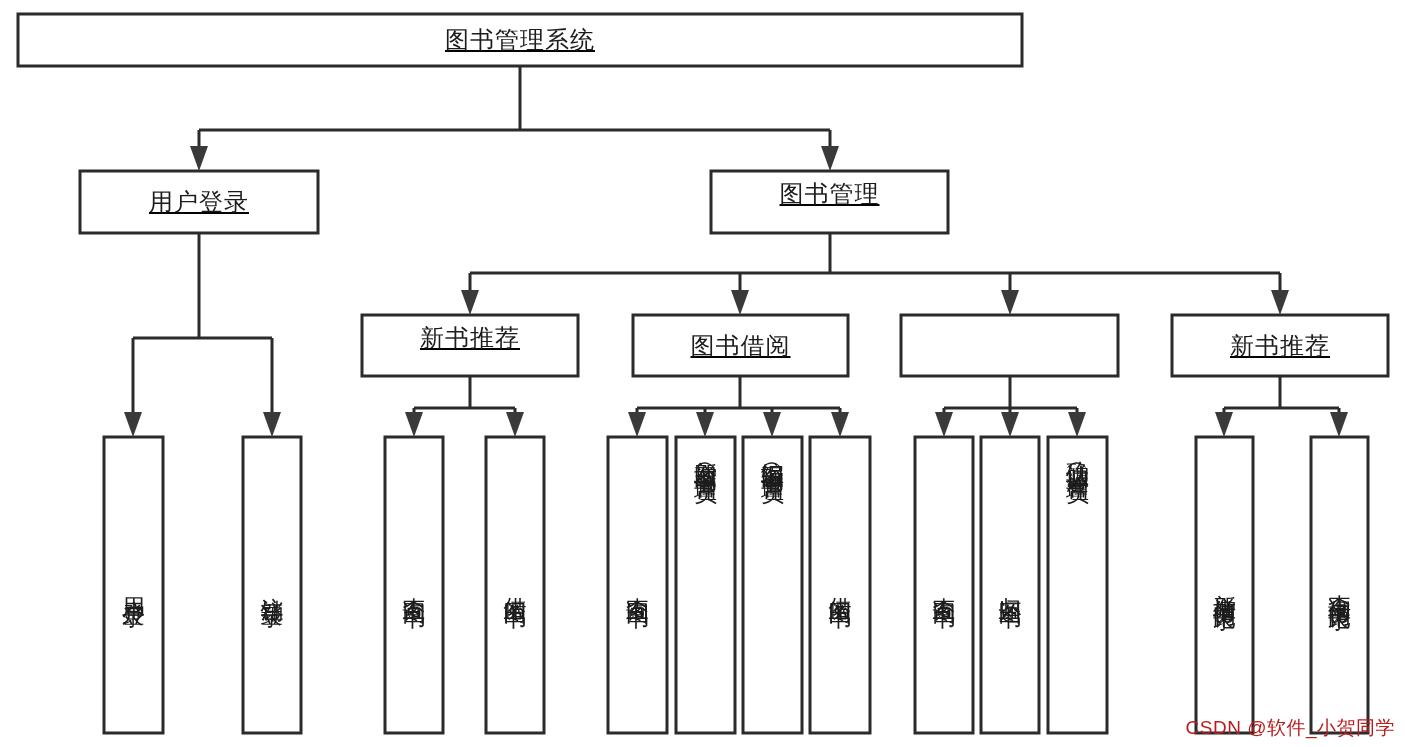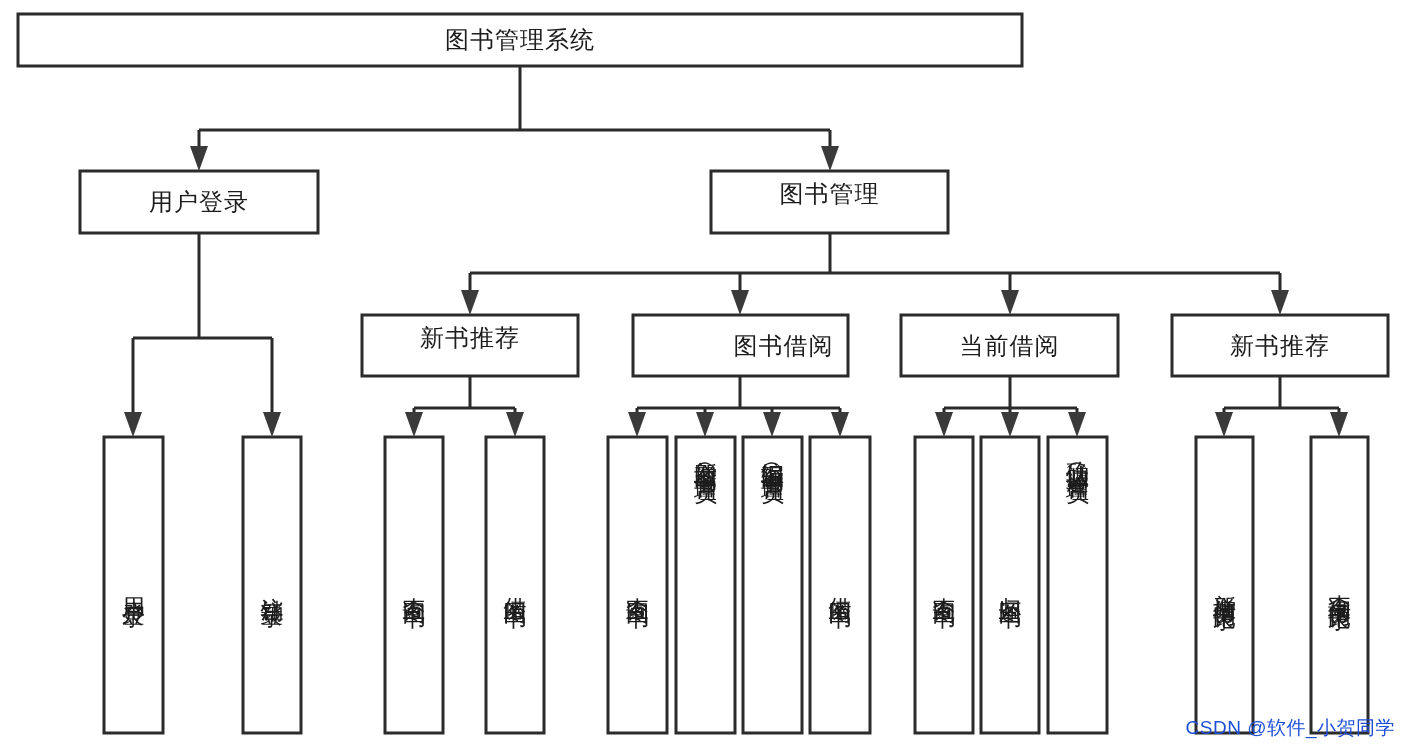--- a/index.html
+++ b/index.html
@@ -60,35 +60,36 @@
     color: #1c1c1c;
     letter-spacing: 3px;
     white-space: nowrap;
   }
   .horiz-label-wrap {
     position: absolute;
     display: flex;
     align-items: center;
     justify-content: center;
     pointer-events: none;
+    text-decoration: underline;
   }
   .horiz-text {
     font-family: "Liberation Sans", "DejaVu Sans", sans-serif;
     font-size: 24px;
     color: #1c1c1c;
     letter-spacing: 1px;
     white-space: nowrap;
   }
   #watermark {
     position: absolute;
     right: 10px;
     bottom: 6px;
     font-family: "Liberation Sans", "DejaVu Sans", sans-serif;
     font-size: 19px;
-    color: #1d4ed8;
+    color: #b91c1c;
     letter-spacing: 0.5px;
     white-space: nowrap;
     pointer-events: none;
   }
 </style>
 </head>
 <body>
 
 <div id="diagram-root">
 
@@ -192,27 +193,24 @@
   </div>
 
   <div class="horiz-label-wrap" style="left:711px; top:171px; width:237px; height:46px;">
     <span class="horiz-text">图书管理</span>
   </div>
 
   <div class="horiz-label-wrap" style="left:362px; top:315px; width:216px; height:45px;">
     <span class="horiz-text">新书推荐</span>
   </div>
 
-  <div class="horiz-label-wrap" style="left:633px; top:315px; width:215px; height:61px;padding-left:43px;">
+  <div class="horiz-label-wrap" style="left:633px; top:315px; width:215px; height:61px;">
     <span class="horiz-text">图书借阅</span>
   </div>
 
-  <div class="horiz-label-wrap" style="left:901px; top:315px; width:217px; height:61px;">
-    <span class="horiz-text">当前借阅</span>
-  </div>
 
   <div class="horiz-label-wrap" style="left:1172px; top:315px; width:216px; height:61px;">
     <span class="horiz-text">新书推荐</span>
   </div>
 
   <div class="vert-label-wrap" style="left:104px; top:437px; width:59px; height:296px;">
     <span class="vert-text">用户登录</span>
   </div>
 
   <div class="vert-label-wrap" style="left:243px; top:437px; width:58px; height:296px;">

